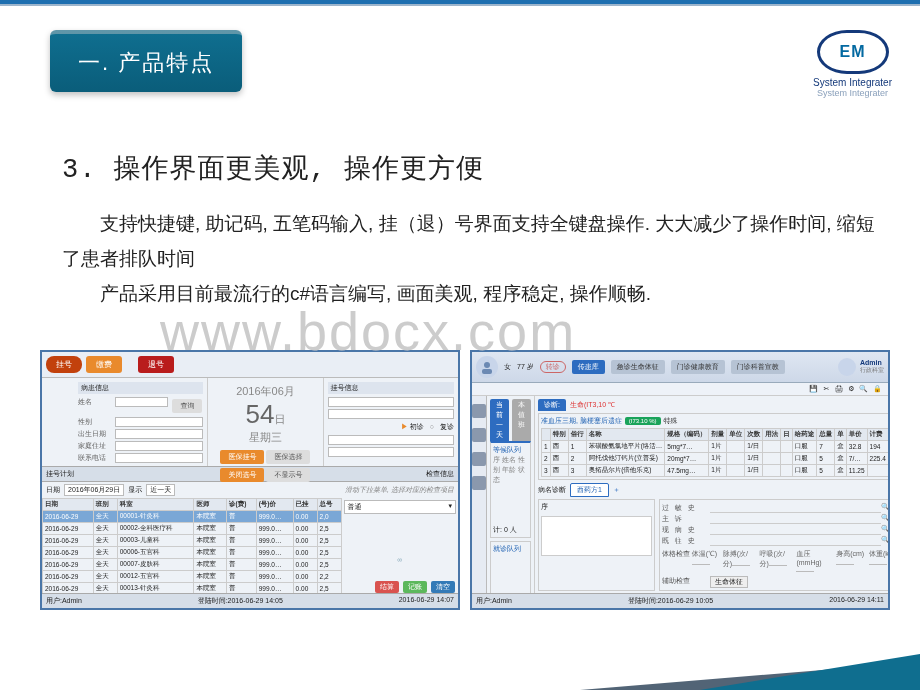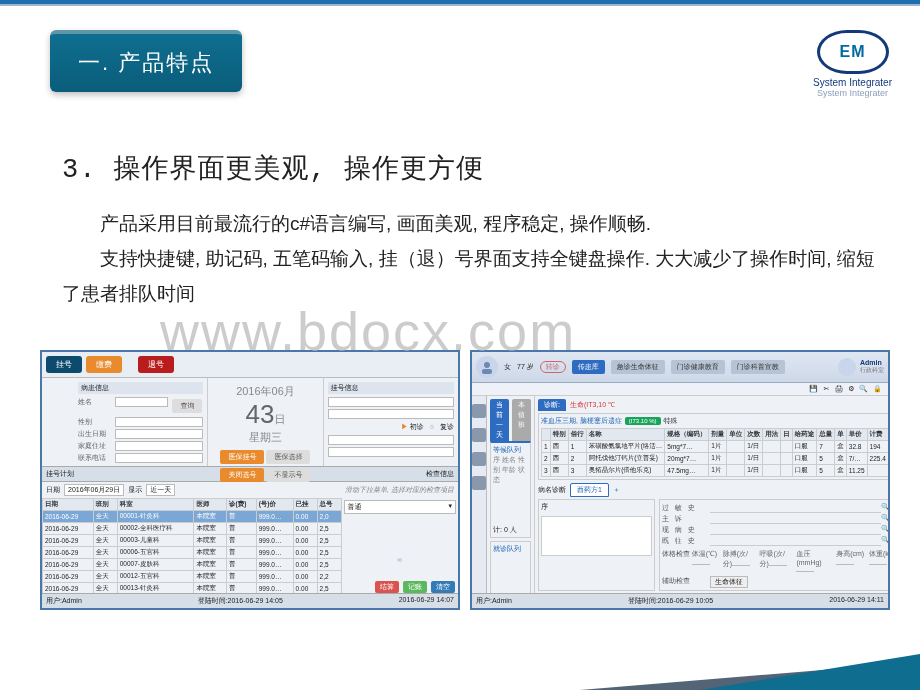--- a/index.html
+++ b/index.html
@@ -29,21 +29,21 @@
   .watermark {
     position: absolute; top: 300px; left: 160px;
     font-size: 54px; color: #ccc; letter-spacing: 2px; font-family: Arial, sans-serif;
     pointer-events: none; z-index: 5;
   }
   .shots { position: absolute; top: 350px; left: 40px; right: 30px; display: flex; gap: 10px; }
   .shot { flex: 1; border: 2px solid #4a76a8; background: #eef2f7; height: 260px; overflow: hidden; font-size: 7px; position: relative; }
   
   .s1-top { display:flex; background:#e9eef5; padding:4px; gap:4px; border-bottom:1px solid #bbb;}
   .pill { padding:3px 10px; border-radius:3px; font-size:8px; color:#fff; }
-  .pill.blue{background:#0c4a6e;} .pill.orange{background:#e98a2c;} .pill.gray{background:#b91c1c;}
+  .pill.blue{background:#c2410c;border-radius:8px;} .pill.orange{background:#e98a2c;} .pill.gray{background:#b91c1c;}
   .s1-mid{display:flex;height:88px;padding-left:32px;}
   .s1-left{flex:0 0 35%;padding:4px;border-right:1px solid #ccc;}
   .s1-center{flex:0 0 30%;text-align:center;padding:6px;border-right:1px solid #ccc;}
   .s1-right{flex:1;padding:4px;}
   .datebig{font-size:26px;color:#666;font-weight:300;}
   .datemo{font-size:11px;color:#888;}
   .orangebtn{display:inline-block;background:#e98a2c;color:#fff;padding:2px 8px;border-radius:2px;margin:2px 1px;font-size:7px;}
   .graybtn{display:inline-block;background:#ddd;color:#555;padding:2px 8px;border-radius:2px;margin:2px 1px;font-size:7px;}
   .field{display:flex;margin:2px 0;gap:3px;}
   .field span{flex:0 0 34px;color:#666;}
@@ -85,22 +85,22 @@
   <div class="titlebox">一. 产品特点</div>
 
   <div class="logo">
     <div class="logo-oval">EM</div>
     <div class="logo-cap">System Integrater</div>
     <div class="logo-sub">System Integrater</div>
   </div>
 
   <div class="body">
     <div class="headline">3. 操作界面更美观, 操作更方便</div>
+    <div class="para">支持快捷键, 助记码, 五笔码输入, 挂（退）号界面支持全键盘操作. 大大减少了操作时间, 缩短了患者排队时间</div>
     <div class="para">产品采用目前最流行的c#语言编写, 画面美观, 程序稳定, 操作顺畅.</div>
-    <div class="para">支持快捷键, 助记码, 五笔码输入, 挂（退）号界面支持全键盘操作. 大大减少了操作时间, 缩短了患者排队时间</div>
   </div>
 
   <div class="watermark">www.bdocx.com</div>
 
   <div class="shots">
 
     <div class="shot">
       <div class="s1-top">
         <span class="pill blue">挂号</span>
         <span class="pill orange">缴费</span>
@@ -127,21 +127,21 @@
               <span>家庭住址</span>
               <div class="box"></div>
             </div>
           <div class="field">
               <span>联系电话</span>
               <div class="box"></div>
             </div>
         </div>
         <div class="s1-center">
           <div class="datemo">2016年06月</div>
-          <span class="datebig">43</span><span class="datemo">日</span>
+          <span class="datebig">54</span><span class="datemo">日</span>
           <div class="datemo">星期三</div>
           <div style="margin-top:3px;">
             <span class="orangebtn">医保挂号</span><span class="graybtn">医保选择</span><br>
             <span class="orangebtn">关闭选号</span><span class="graybtn">不显示号</span>
           </div>
         </div>
         <div class="s1-right">
           <div style="background:#dde4ee;padding:1px 3px;margin-bottom:3px;display:flex;justify-content:space-between;">
             <span>挂号信息</span>
           </div>

